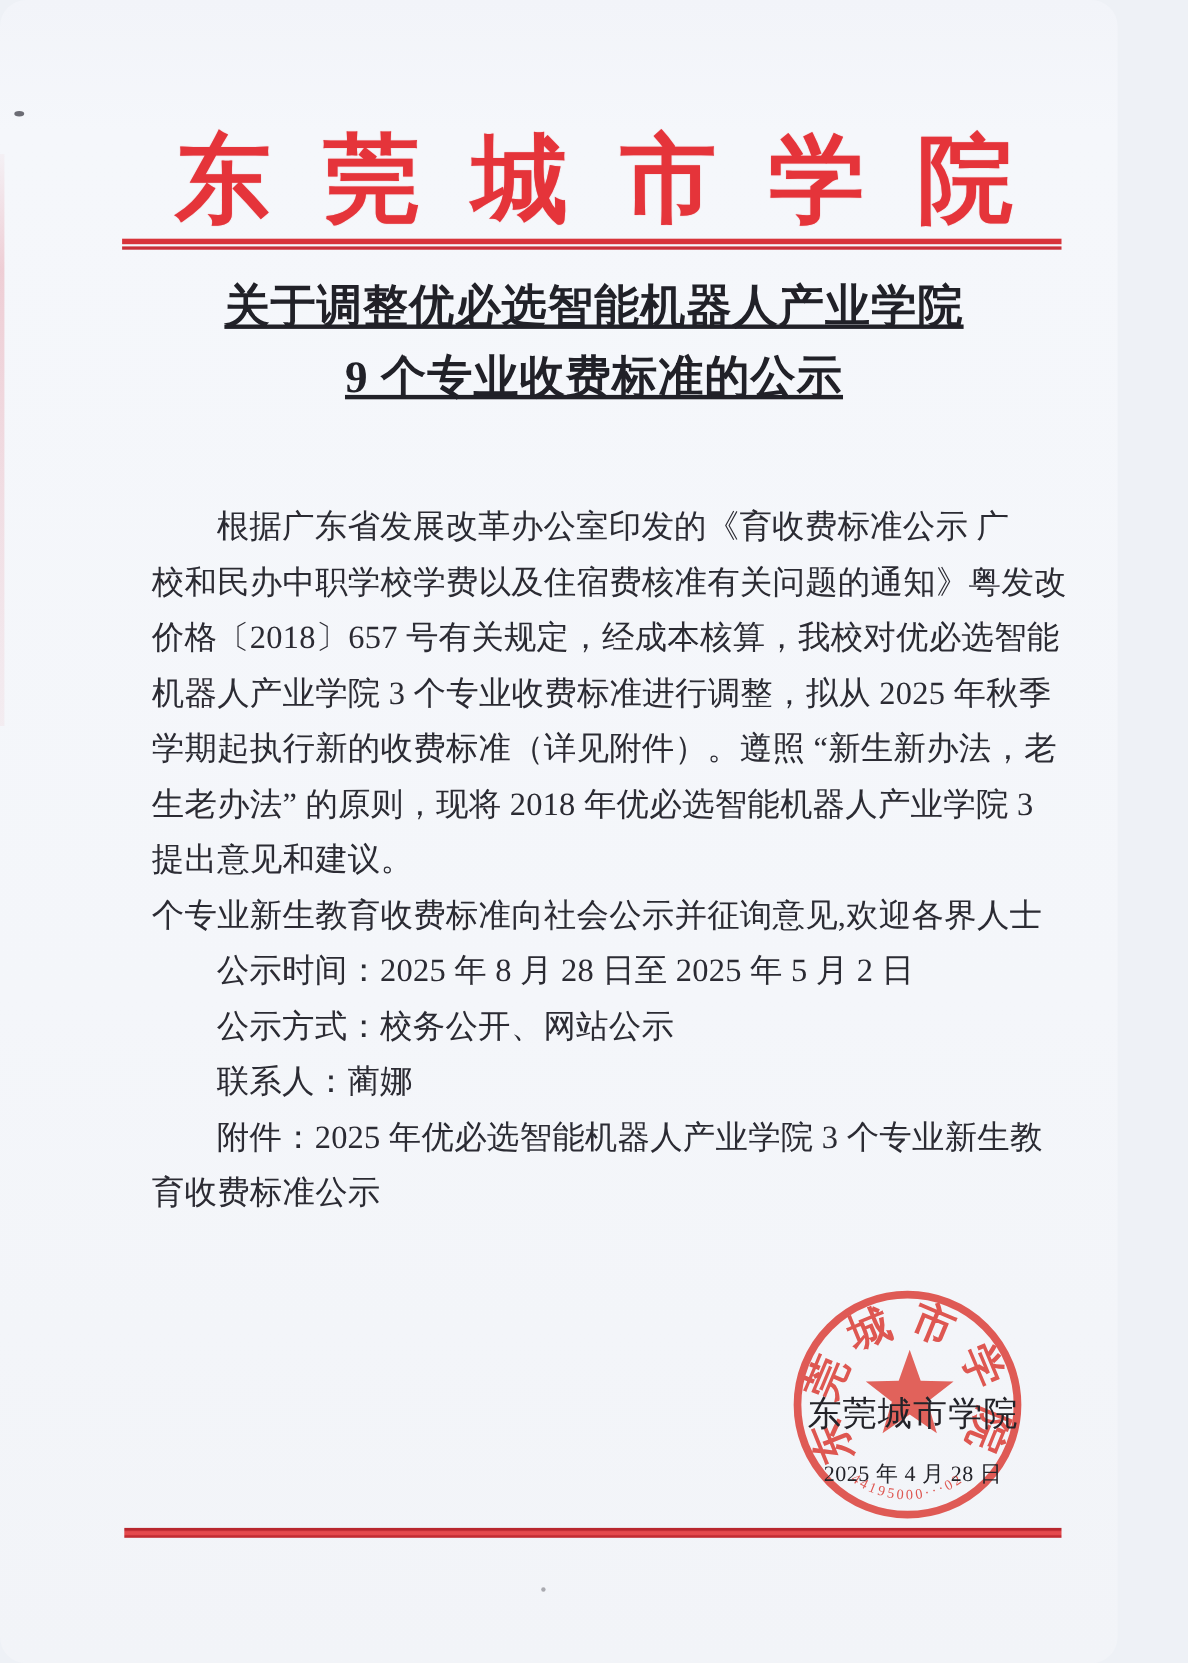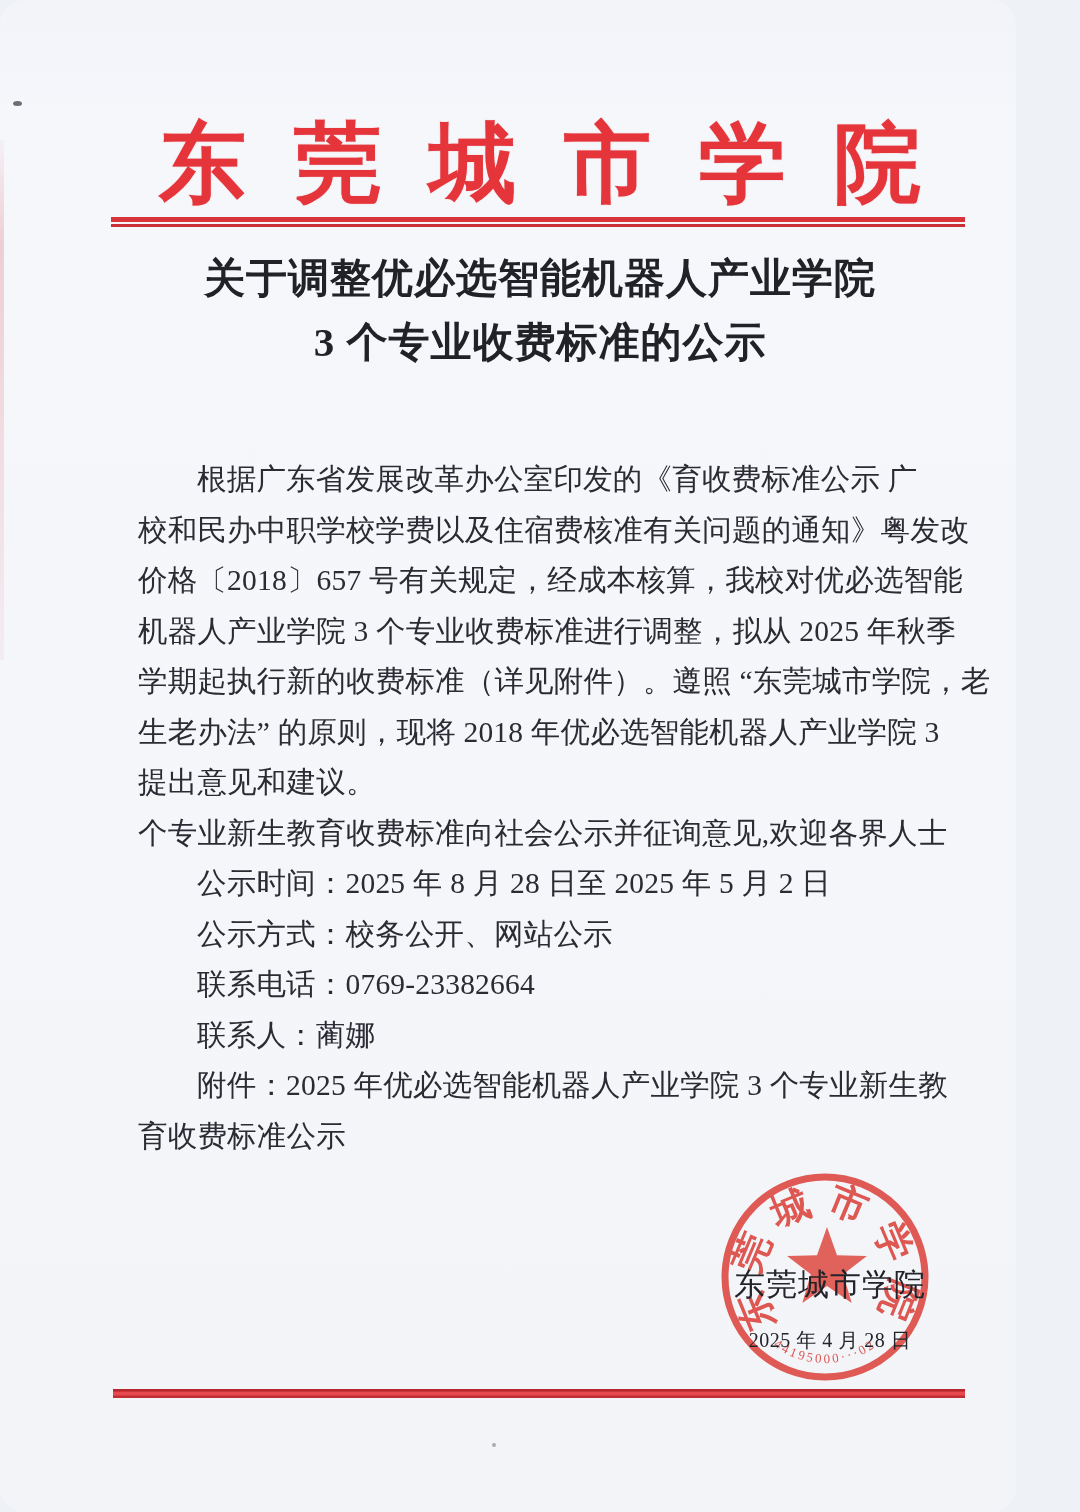--- a/index.html
+++ b/index.html
@@ -52,21 +52,21 @@
     background: transparent;
   }
 
   
   .title-block {
     position: absolute; left: 0; top: 246px; width: 1080px;
     text-align: center; color: #212128;
   }
   .title-block .tline {
     font-size: 41px; line-height: 64px; font-weight: 700;
-    letter-spacing: 1px; white-space: nowrap;
+    letter-spacing: 1px; white-space: nowrap; text-decoration: underline;
   }
 
   
   .body-block {
     position: absolute; left: 138px; top: 454px; width: 810px;
     color: #2b2b33;
   }
   .bline {
     font-size: 29.5px; line-height: 50.5px;
     letter-spacing: 0.2px; white-space: nowrap;
@@ -110,35 +110,34 @@
   <div class="speck"></div>
   <div class="speck2"></div>
 
   <div class="masthead">
     <span>东莞城市学院</span>
   </div>
   <div class="head-rule"></div>
 
   <div class="title-block">
     <div class="tline">关于调整优必选智能机器人产业学院</div>
-    <div class="tline">3 个专业收费标准的公示</div>
+    <div class="tline">9 个专业收费标准的公示</div>
   </div>
 
   <div class="body-block">
     <div class="bline indent">根据广东省发展改革办公室印发的《育收费标准公示 广</div>
     <div class="bline">校和民办中职学校学费以及住宿费核准有关问题的通知》粤发改</div>
     <div class="bline">价格〔2018〕657 号有关规定，经成本核算，我校对优必选智能</div>
     <div class="bline">机器人产业学院 3 个专业收费标准进行调整，拟从 2025 年秋季</div>
-    <div class="bline">学期起执行新的收费标准（详见附件）。遵照 “东莞城市学院，老</div>
+    <div class="bline">学期起执行新的收费标准（详见附件）。遵照 “新生新办法，老</div>
     <div class="bline">生老办法” 的原则，现将 2018 年优必选智能机器人产业学院 3</div>
     <div class="bline">提出意见和建议。</div>
     <div class="bline">个专业新生教育收费标准向社会公示并征询意见,欢迎各界人士</div>
     <div class="bline indent">公示时间：2025 年 8 月 28 日至 2025 年 5 月 2 日</div>
     <div class="bline indent">公示方式：校务公开、网站公示</div>
-    <div class="bline indent">联系电话：0769-23382664</div>
     <div class="bline indent">联系人：蔺娜</div>
     <div class="bline indent">附件：2025 年优必选智能机器人产业学院 3 个专业新生教</div>
     <div class="bline">育收费标准公示</div>
   </div>
 
   <svg class="seal" viewBox="-112 -112 224 224" aria-hidden="true">
     <defs>
       <path id="ringPath" d="M -52.4 36.7 A 64 64 0 1 1 52.4 36.7" fill="none"></path>
       <path id="serialPath" d="M -65.9 55.3 A 86 86 0 0 0 65.9 55.3" fill="none"></path>
     </defs>

